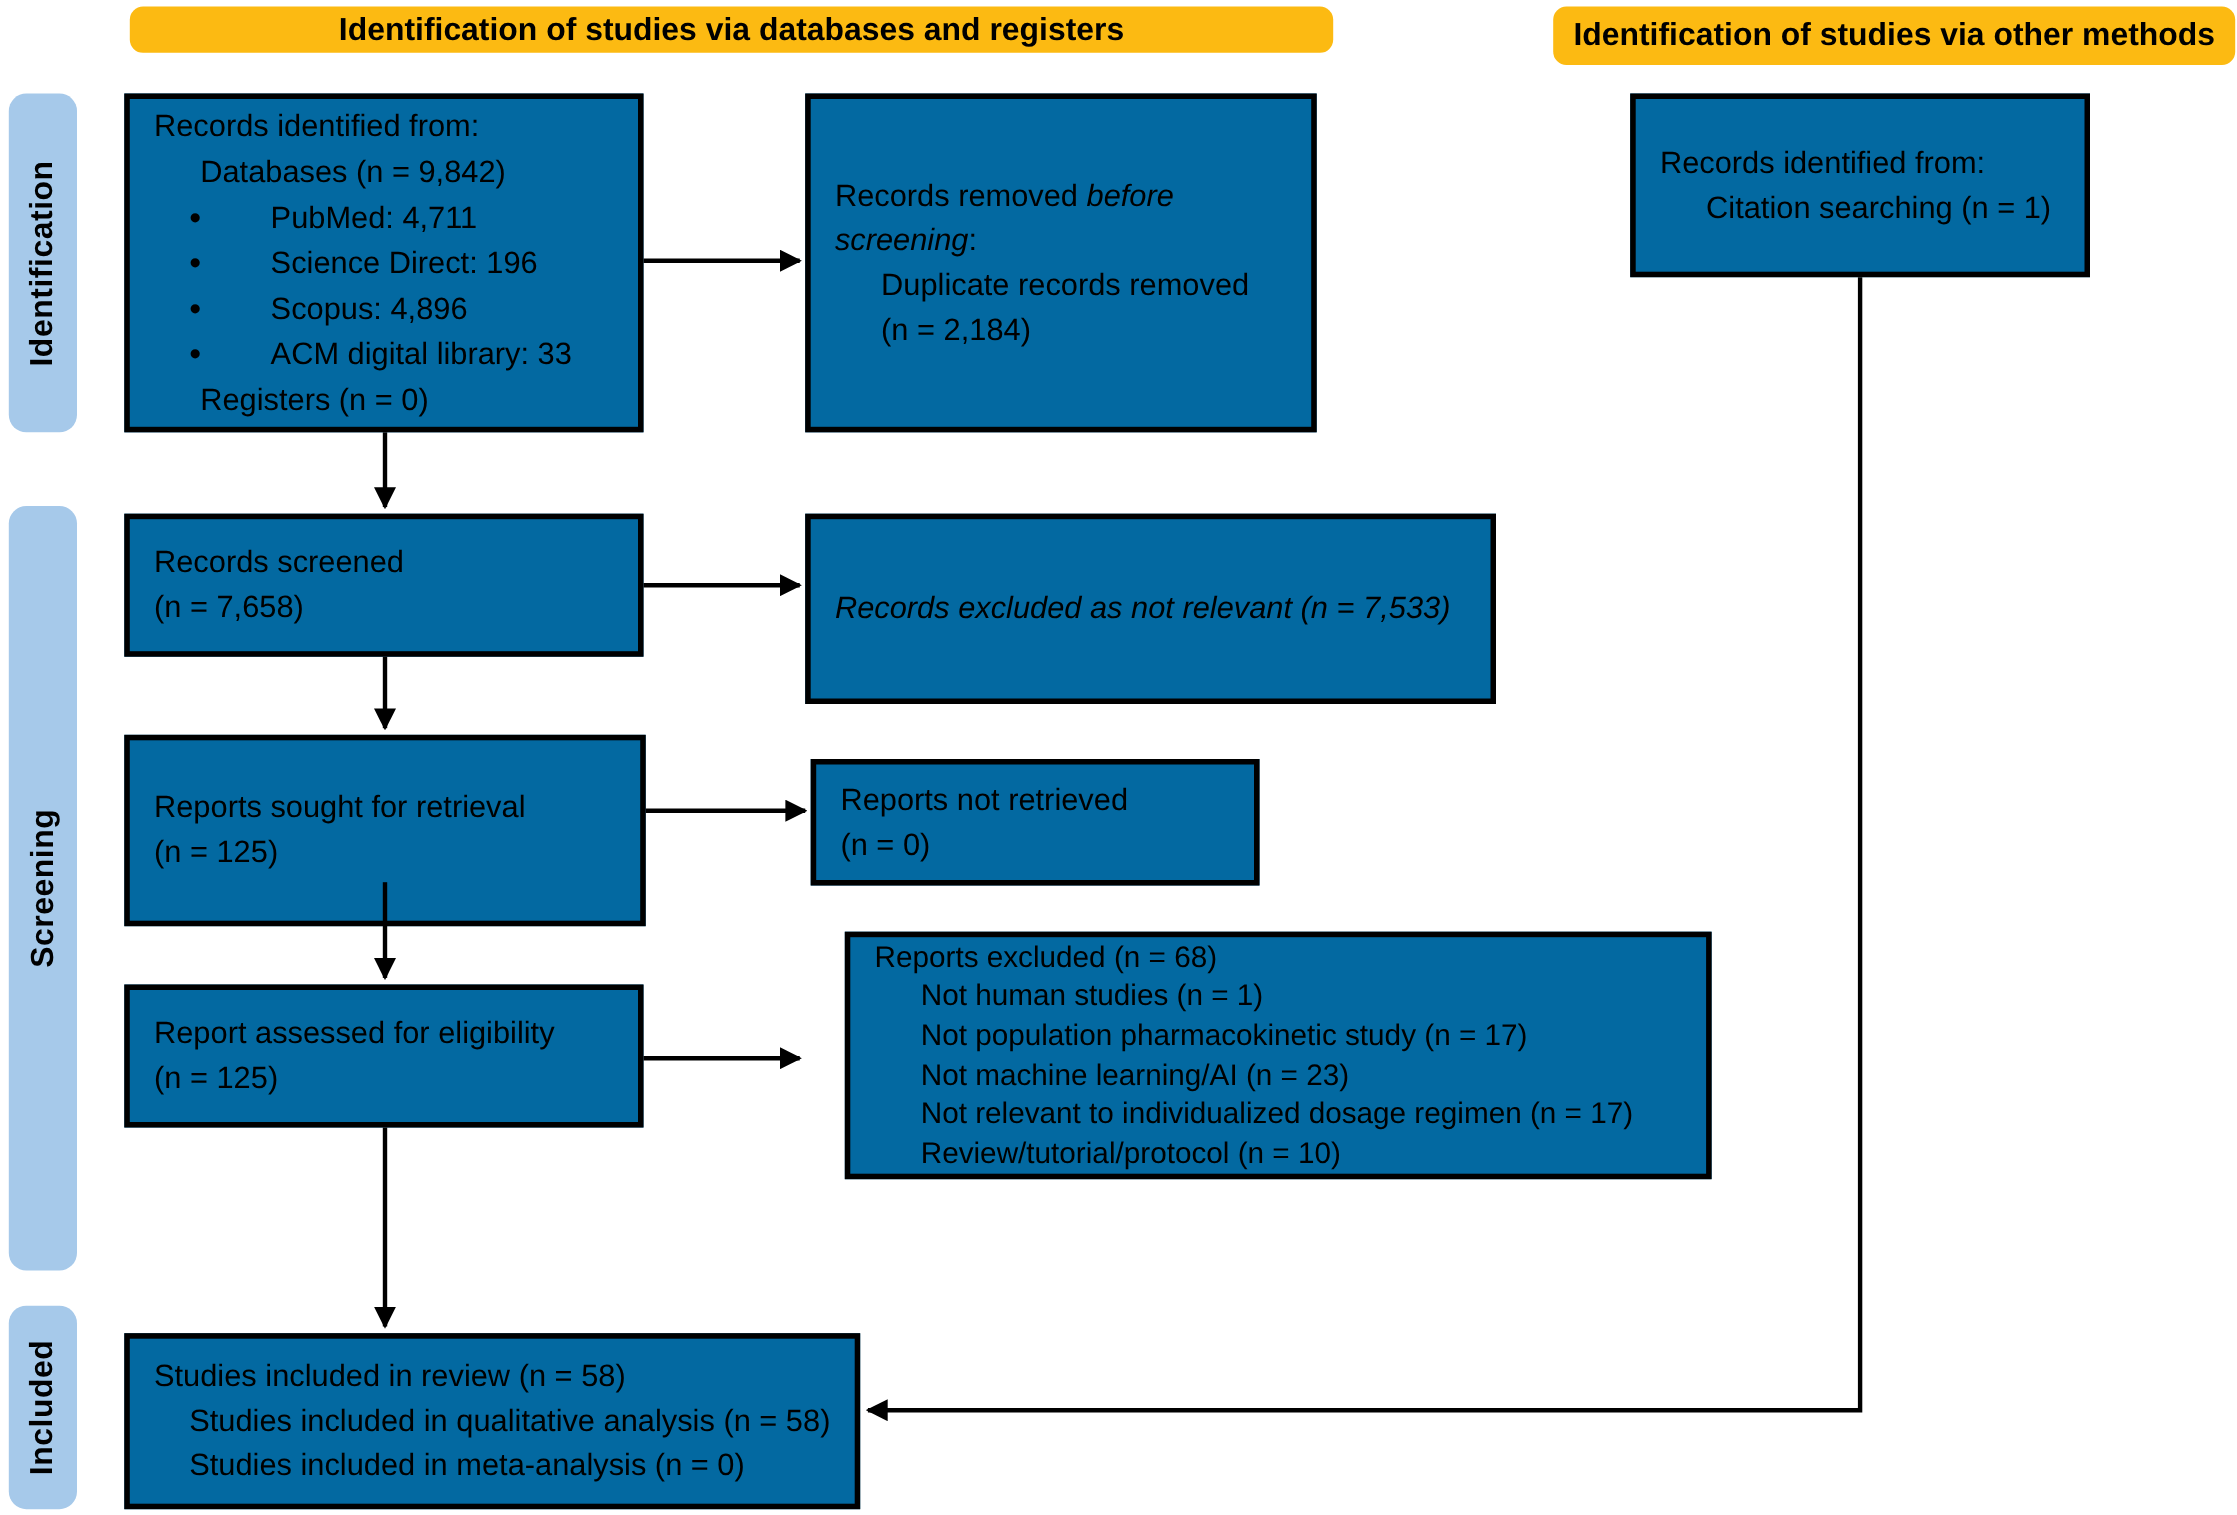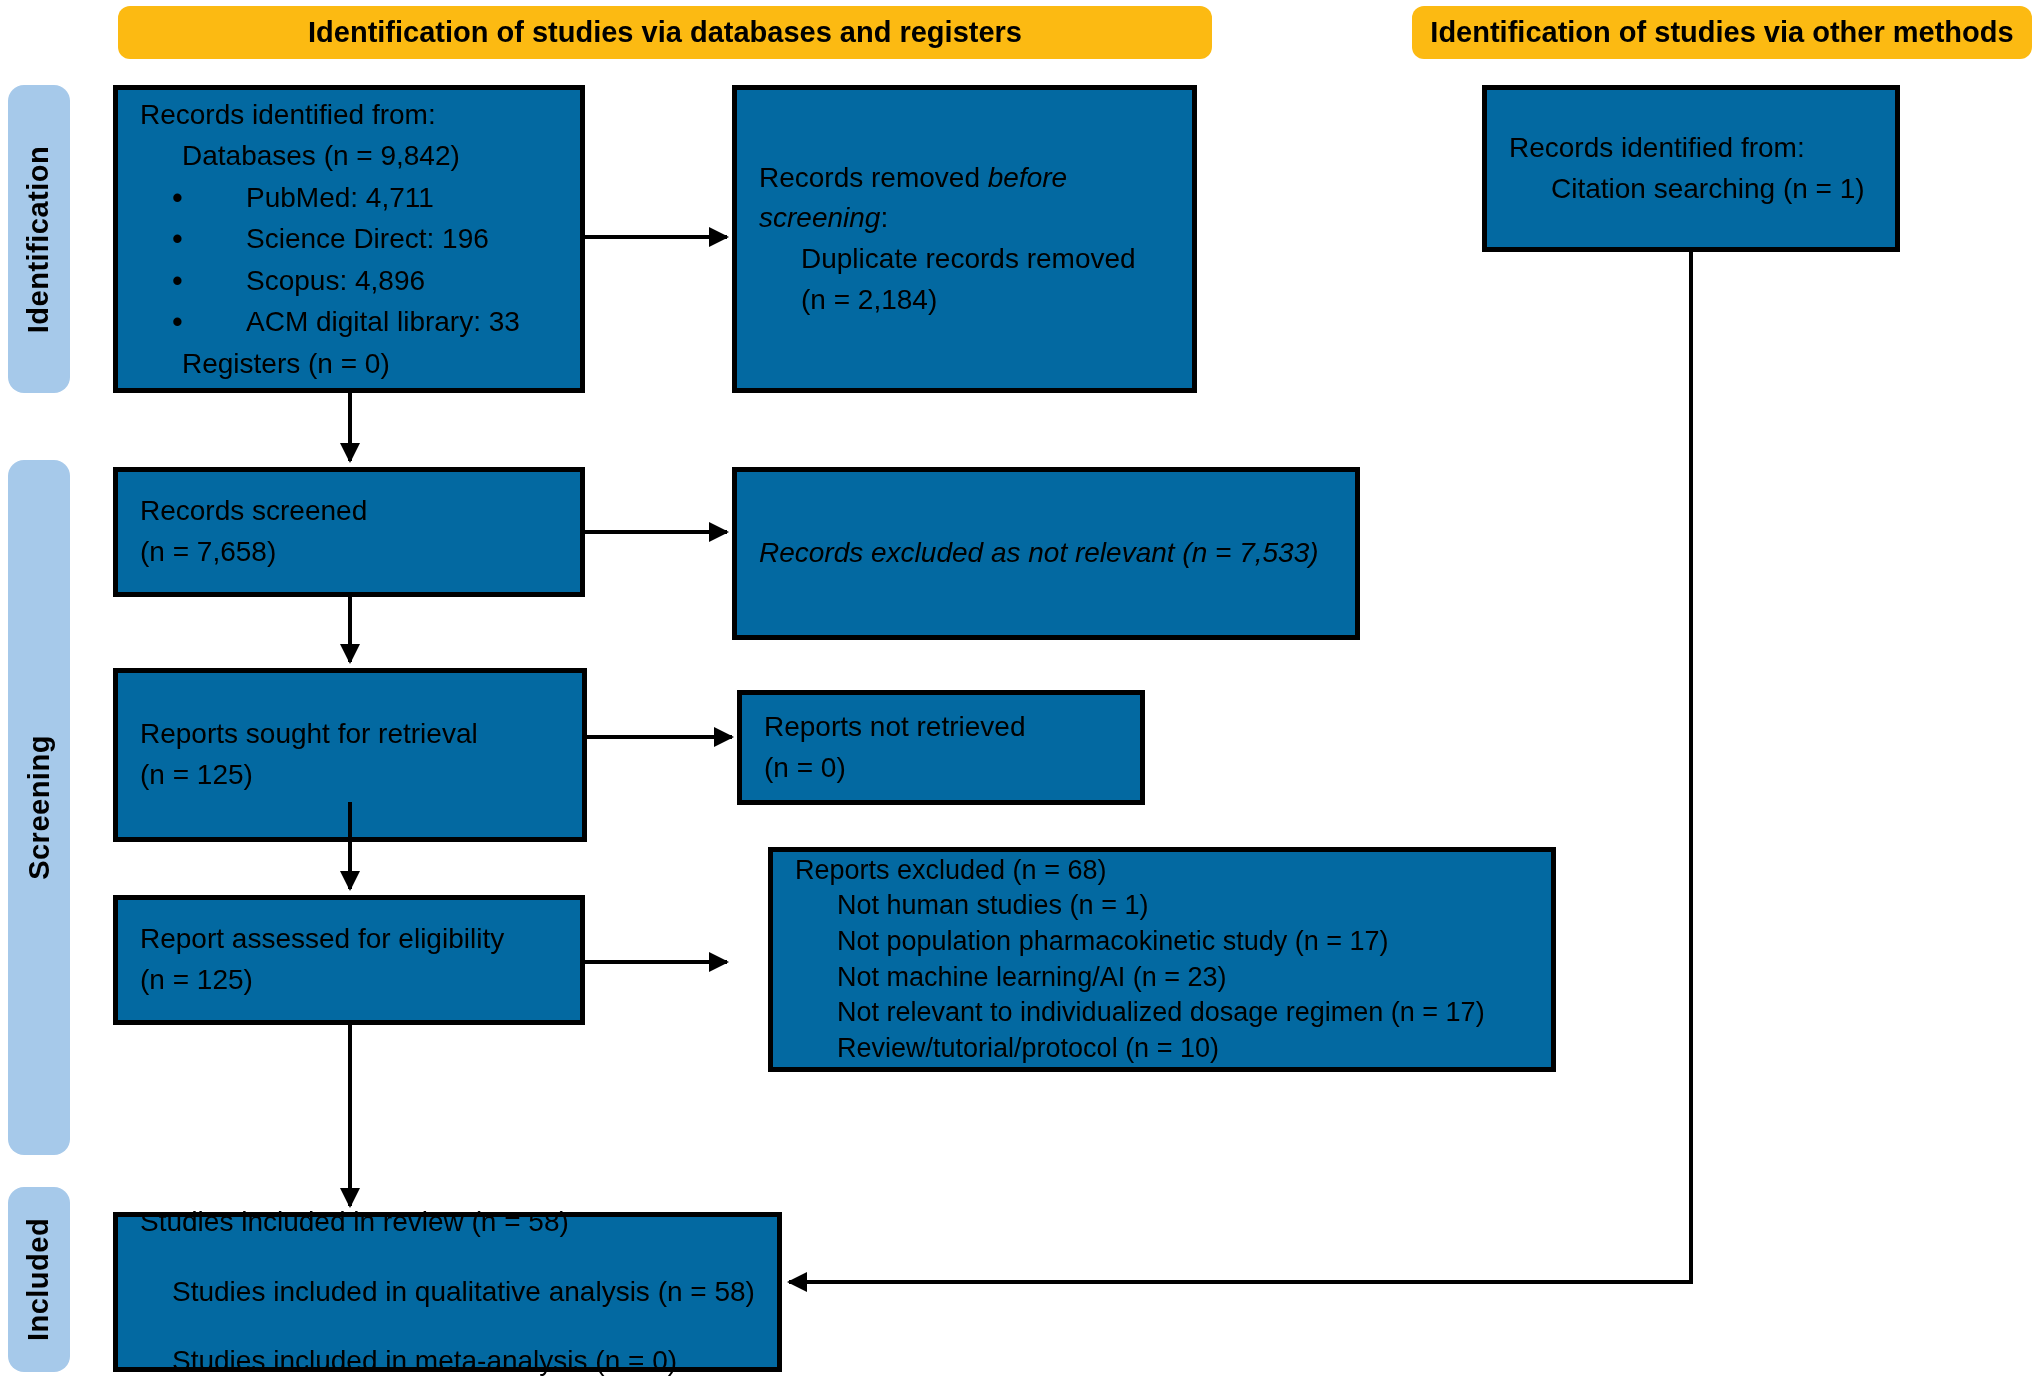--- a/index.html
+++ b/index.html
@@ -35,21 +35,21 @@
   .ind2{padding-left:32px;}
   ul.bullets{margin:0;padding:0;list-style:none;}
   ul.bullets li{position:relative;padding-left:106px;}
   ul.bullets li::before{content:"\2022";position:absolute;left:32px;top:-2px;font-size:1.1em;}
   .italic{font-style:italic;}
   #flow-arrows{position:absolute;left:0;top:0;pointer-events:none;}
 </style>
 </head>
 <body>
 
-<div class="banner" style="left:118px;top:6px;width:1094px;height:53px;">
+<div class="banner" style="left:118px;top:6px;width:1094px;height:42px;">
   <span>Identification of studies via databases and registers</span>
 </div>
 <div class="banner" style="left:1412px;top:6px;width:620px;height:53px;">
   <span>Identification of studies via other methods</span>
 </div>
 
 <div class="stage" style="left:8px;top:85px;width:62px;height:308px;">
   <span>Identification</span>
 </div>
 <div class="stage" style="left:8px;top:460px;width:62px;height:695px;">
@@ -108,21 +108,21 @@
 
 <div class="box tight" style="left:732px;top:847px;width:788px;height:225px;">
   <div>Reports excluded (n = 68)</div>
   <div class="ind1">Not human studies (n = 1)</div>
   <div class="ind1">Not population pharmacokinetic study (n = 17)</div>
   <div class="ind1">Not machine learning/AI (n = 23)</div>
   <div class="ind1">Not relevant to individualized dosage regimen (n = 17)</div>
   <div class="ind1">Review/tutorial/protocol (n = 10)</div>
 </div>
 
-<div class="box" style="left:113px;top:1212px;width:669px;height:160px;gap:29px;">
+<div class="box" style="left:113px;top:1212px;width:669px;height:160px;">
   <div>Studies included in review (n = 58)</div>
   <div class="ind2">Studies included in qualitative analysis (n = 58)</div>
   <div class="ind2">Studies included in meta-analysis (n = 0)</div>
 </div>
 
 <svg id="flow-arrows" width="2034" height="1377" viewBox="0 0 2034 1377">
   <defs>
     <marker id="arrow" viewBox="0 0 10 10" refX="9" refY="5" markerWidth="5" markerHeight="5" orient="auto">
       <path d="M0,0 L10,5 L0,10 z" fill="#000"></path>
     </marker>

